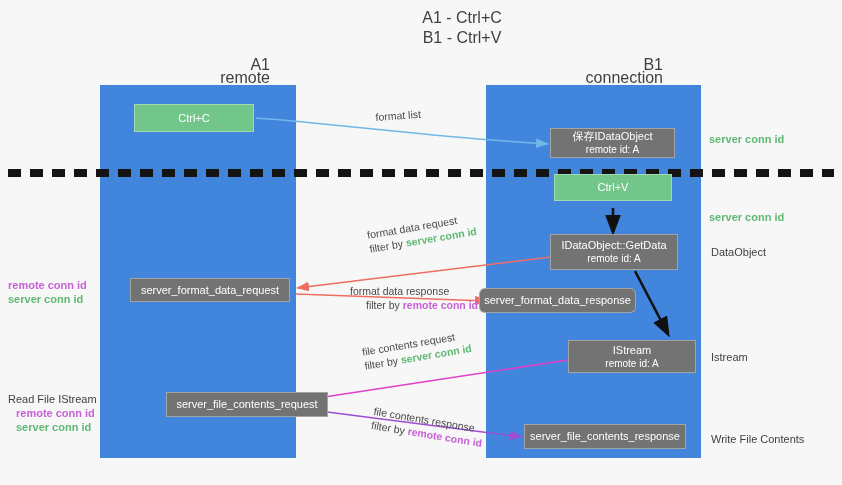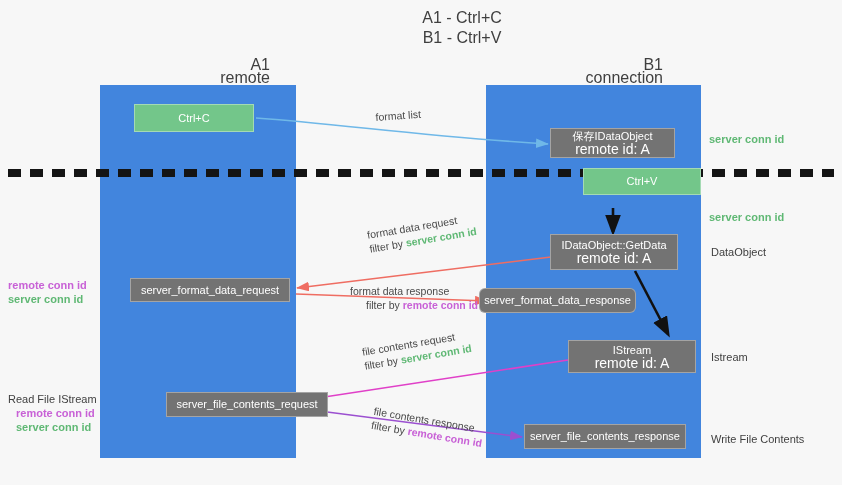--- a/index.html
+++ b/index.html
@@ -43,21 +43,21 @@
     justify-content:center;
     color:#ffffff;
     font-size:11px;
     line-height:13px;
     text-align:center;
     border:1px solid rgba(255,255,255,.35);
     white-space:nowrap;
   }
   .node.green{background:#73c68a;}
   .node.orange{background:#737373;}
-  .node .l2{font-size:14px;}
+  .node .l2{font-size:10px;}
 
   
   .edgelab{
     font-size:10.5px;
     line-height:14px;
     color:#4a4a4a;
     white-space:nowrap;
   }
   .edgelab.rot-up{transform:rotate(-9.5deg);transform-origin:left top;}
   .edgelab.rot-dn{transform:rotate(9.5deg);transform-origin:left top;}
@@ -129,21 +129,21 @@
 
   <div class="abs node green" style="left:134px;top:104px;width:120px;height:28px;">
     <span>Ctrl+C</span>
   </div>
 
   <div class="abs node orange" style="left:550px;top:128px;width:125px;height:30px;">
     <span>保存IDataObject</span>
     <span class="l2">remote id: A</span>
   </div>
 
-  <div class="abs node green" style="left:554px;top:168px;width:118px;height:27px;margin-left:29px;">
+  <div class="abs node green" style="left:554px;top:174px;width:118px;height:27px;">
     <span>Ctrl+V</span>
   </div>
 
   <div class="abs node orange" style="left:550px;top:234px;width:128px;height:36px;">
     <span>IDataObject::GetData</span>
     <span class="l2">remote id: A</span>
   </div>
 
   <div class="abs node orange" style="left:568px;top:340px;width:128px;height:33px;">
     <span>IStream</span>

